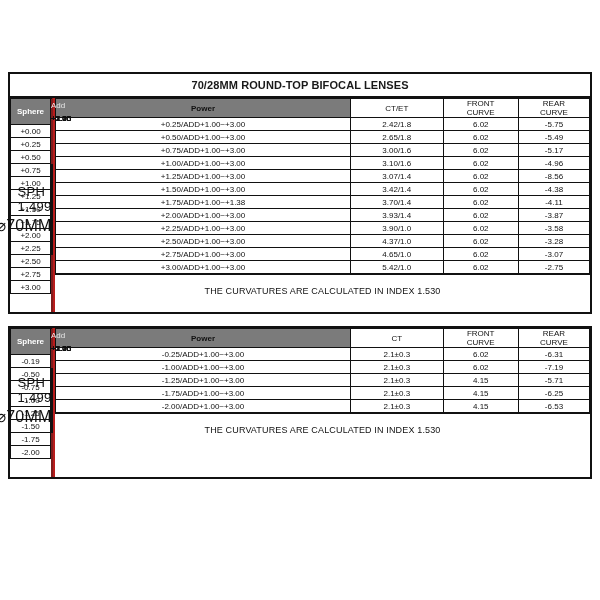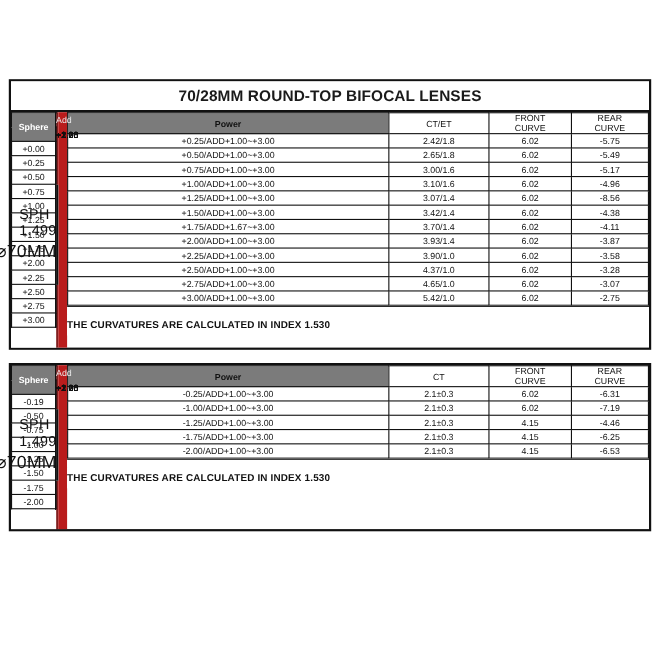--- a/index.html
+++ b/index.html
@@ -27,42 +27,42 @@
   .block {
     border: 2px solid #111;
     background: #fff;
     box-sizing: border-box;
     margin-bottom: 12px;
   }
 
   .title-row {
     border-bottom: 2px solid #111;
     text-align: center;
-    font-size: 14px;
+    font-size: 11px;
     font-weight: bold;
     letter-spacing: .1px;
     padding: 5px 0 5px 0;
     background: #fff;
   }
 
   .block-body {
     display: flex;
     align-items: stretch;
   }
 
   .left-pane {
     width: 326px;
     box-sizing: border-box;
     border-right: 2px solid #7f1d1d;
     display: flex;
     flex-direction: column;
   }
   .right-pane {
     flex: 1 1 auto;
-    border-left: 8px solid #b91c1c;
+    border-left: 2px solid #b91c1c;
     box-sizing: border-box;
     display: flex;
     flex-direction: column;
   }
 
   
   table.matrix {
     border-collapse: collapse;
     table-layout: fixed;
     width: 100%;
@@ -160,27 +160,26 @@
     line-height: 1.15;
   }
   td.pw { font-size: 8px; }
 
   .note-spacer {
     height: 7px;
     background: #fff;
     border-top: 1px solid #111;
   }
   .note-row {
-    text-align: left;
+    text-align: center;
     font-size: 9px;
     letter-spacing: .15px;
     padding: 4px 0 5px 0;
     background: #fff;
     color: #111;
-    font-weight: bold;
   }
   col.c-sphere { width: 40px; }
   col.c-pw   { width: 137px; }
   col.c-ct   { width: 43px; }
   col.c-fc   { width: 35px; }
   col.c-rc   { width: 33px; }
 </style>
 </head>
 <body>
 
@@ -432,21 +431,21 @@
                 <td>6.02</td>
                 <td>-8.56</td>
               </tr>
               <tr>
                 <td class="pw">+1.50/ADD+1.00~+3.00</td>
                 <td>3.42/1.4</td>
                 <td>6.02</td>
                 <td>-4.38</td>
               </tr>
               <tr>
-                <td class="pw">+1.75/ADD+1.67~+3.00</td>
+                <td class="pw">+1.75/ADD+1.00~+1.38</td>
                 <td>3.70/1.4</td>
                 <td>6.02</td>
                 <td>-4.11</td>
               </tr>
               <tr>
                 <td class="pw">+2.00/ADD+1.00~+3.00</td>
                 <td>3.93/1.4</td>
                 <td>6.02</td>
                 <td>-3.87</td>
               </tr>
@@ -647,21 +646,21 @@
               <tr>
                 <td class="pw">-1.00/ADD+1.00~+3.00</td>
                 <td>2.1±0.3</td>
                 <td>6.02</td>
                 <td>-7.19</td>
               </tr>
               <tr>
                 <td class="pw">-1.25/ADD+1.00~+3.00</td>
                 <td>2.1±0.3</td>
                 <td>4.15</td>
-                <td>-4.46</td>
+                <td>-5.71</td>
               </tr>
               <tr>
                 <td class="pw">-1.75/ADD+1.00~+3.00</td>
                 <td>2.1±0.3</td>
                 <td>4.15</td>
                 <td>-6.25</td>
               </tr>
               <tr>
                 <td class="pw">-2.00/ADD+1.00~+3.00</td>
                 <td>2.1±0.3</td>

